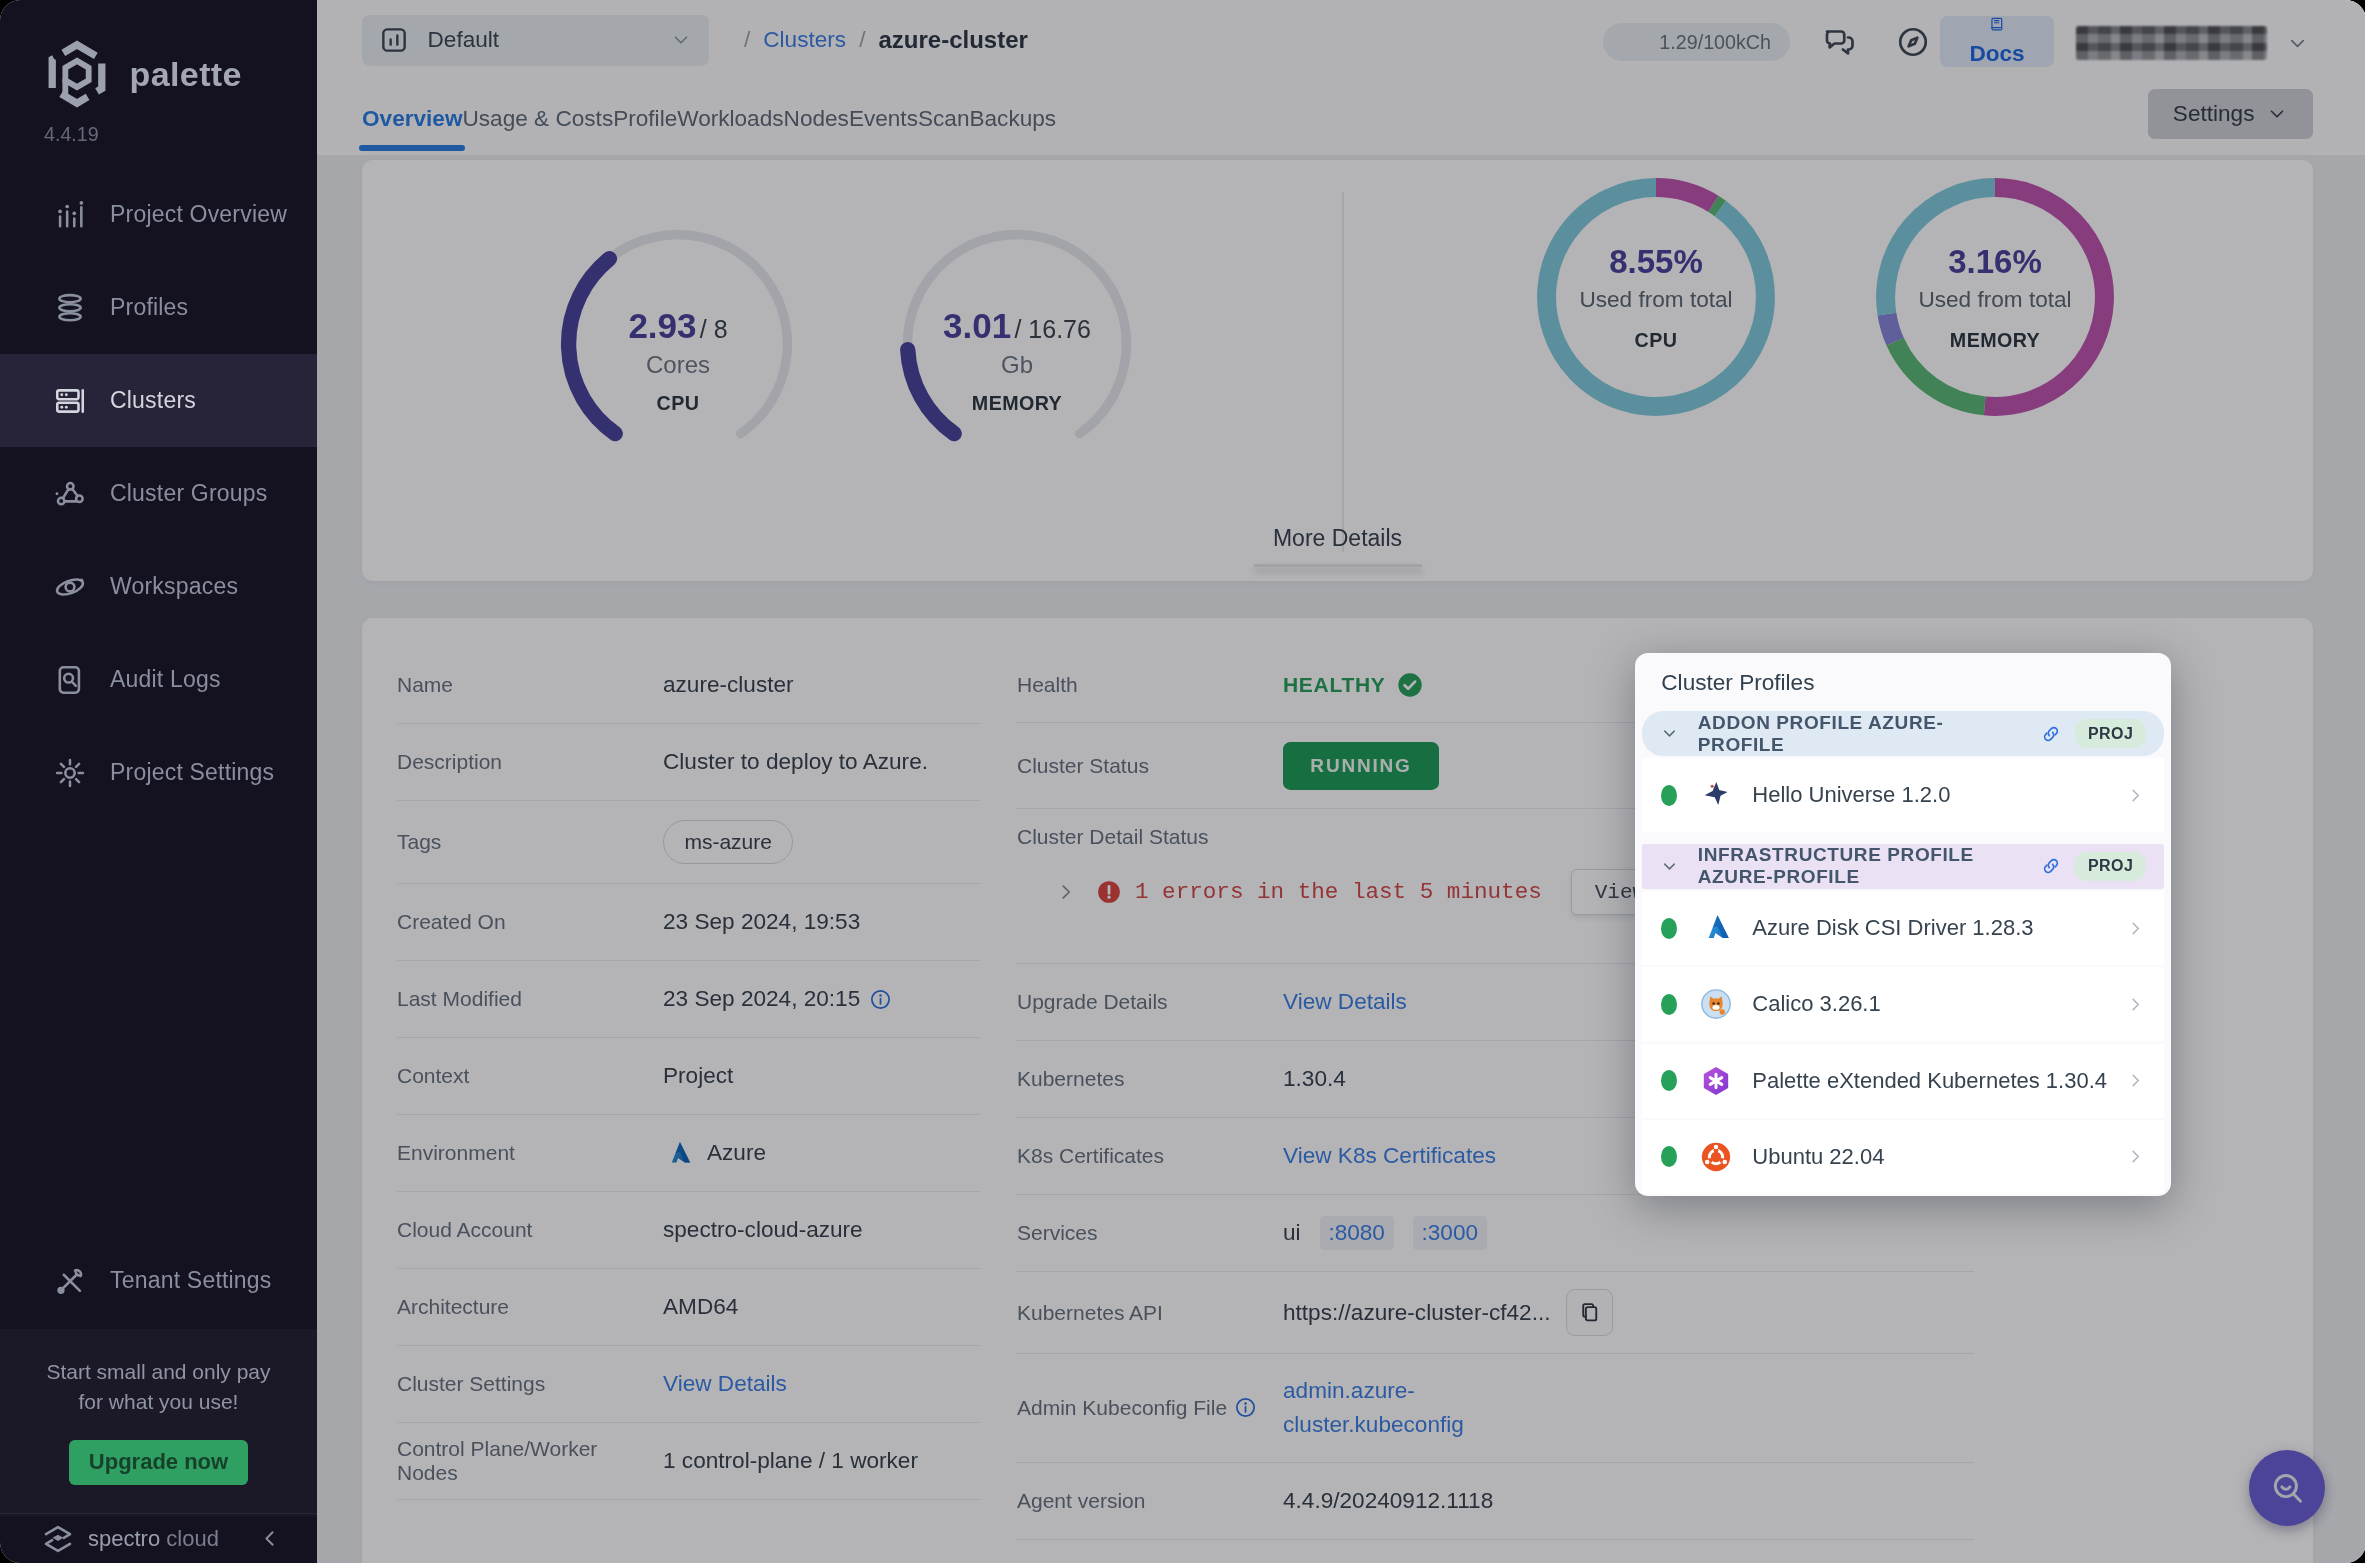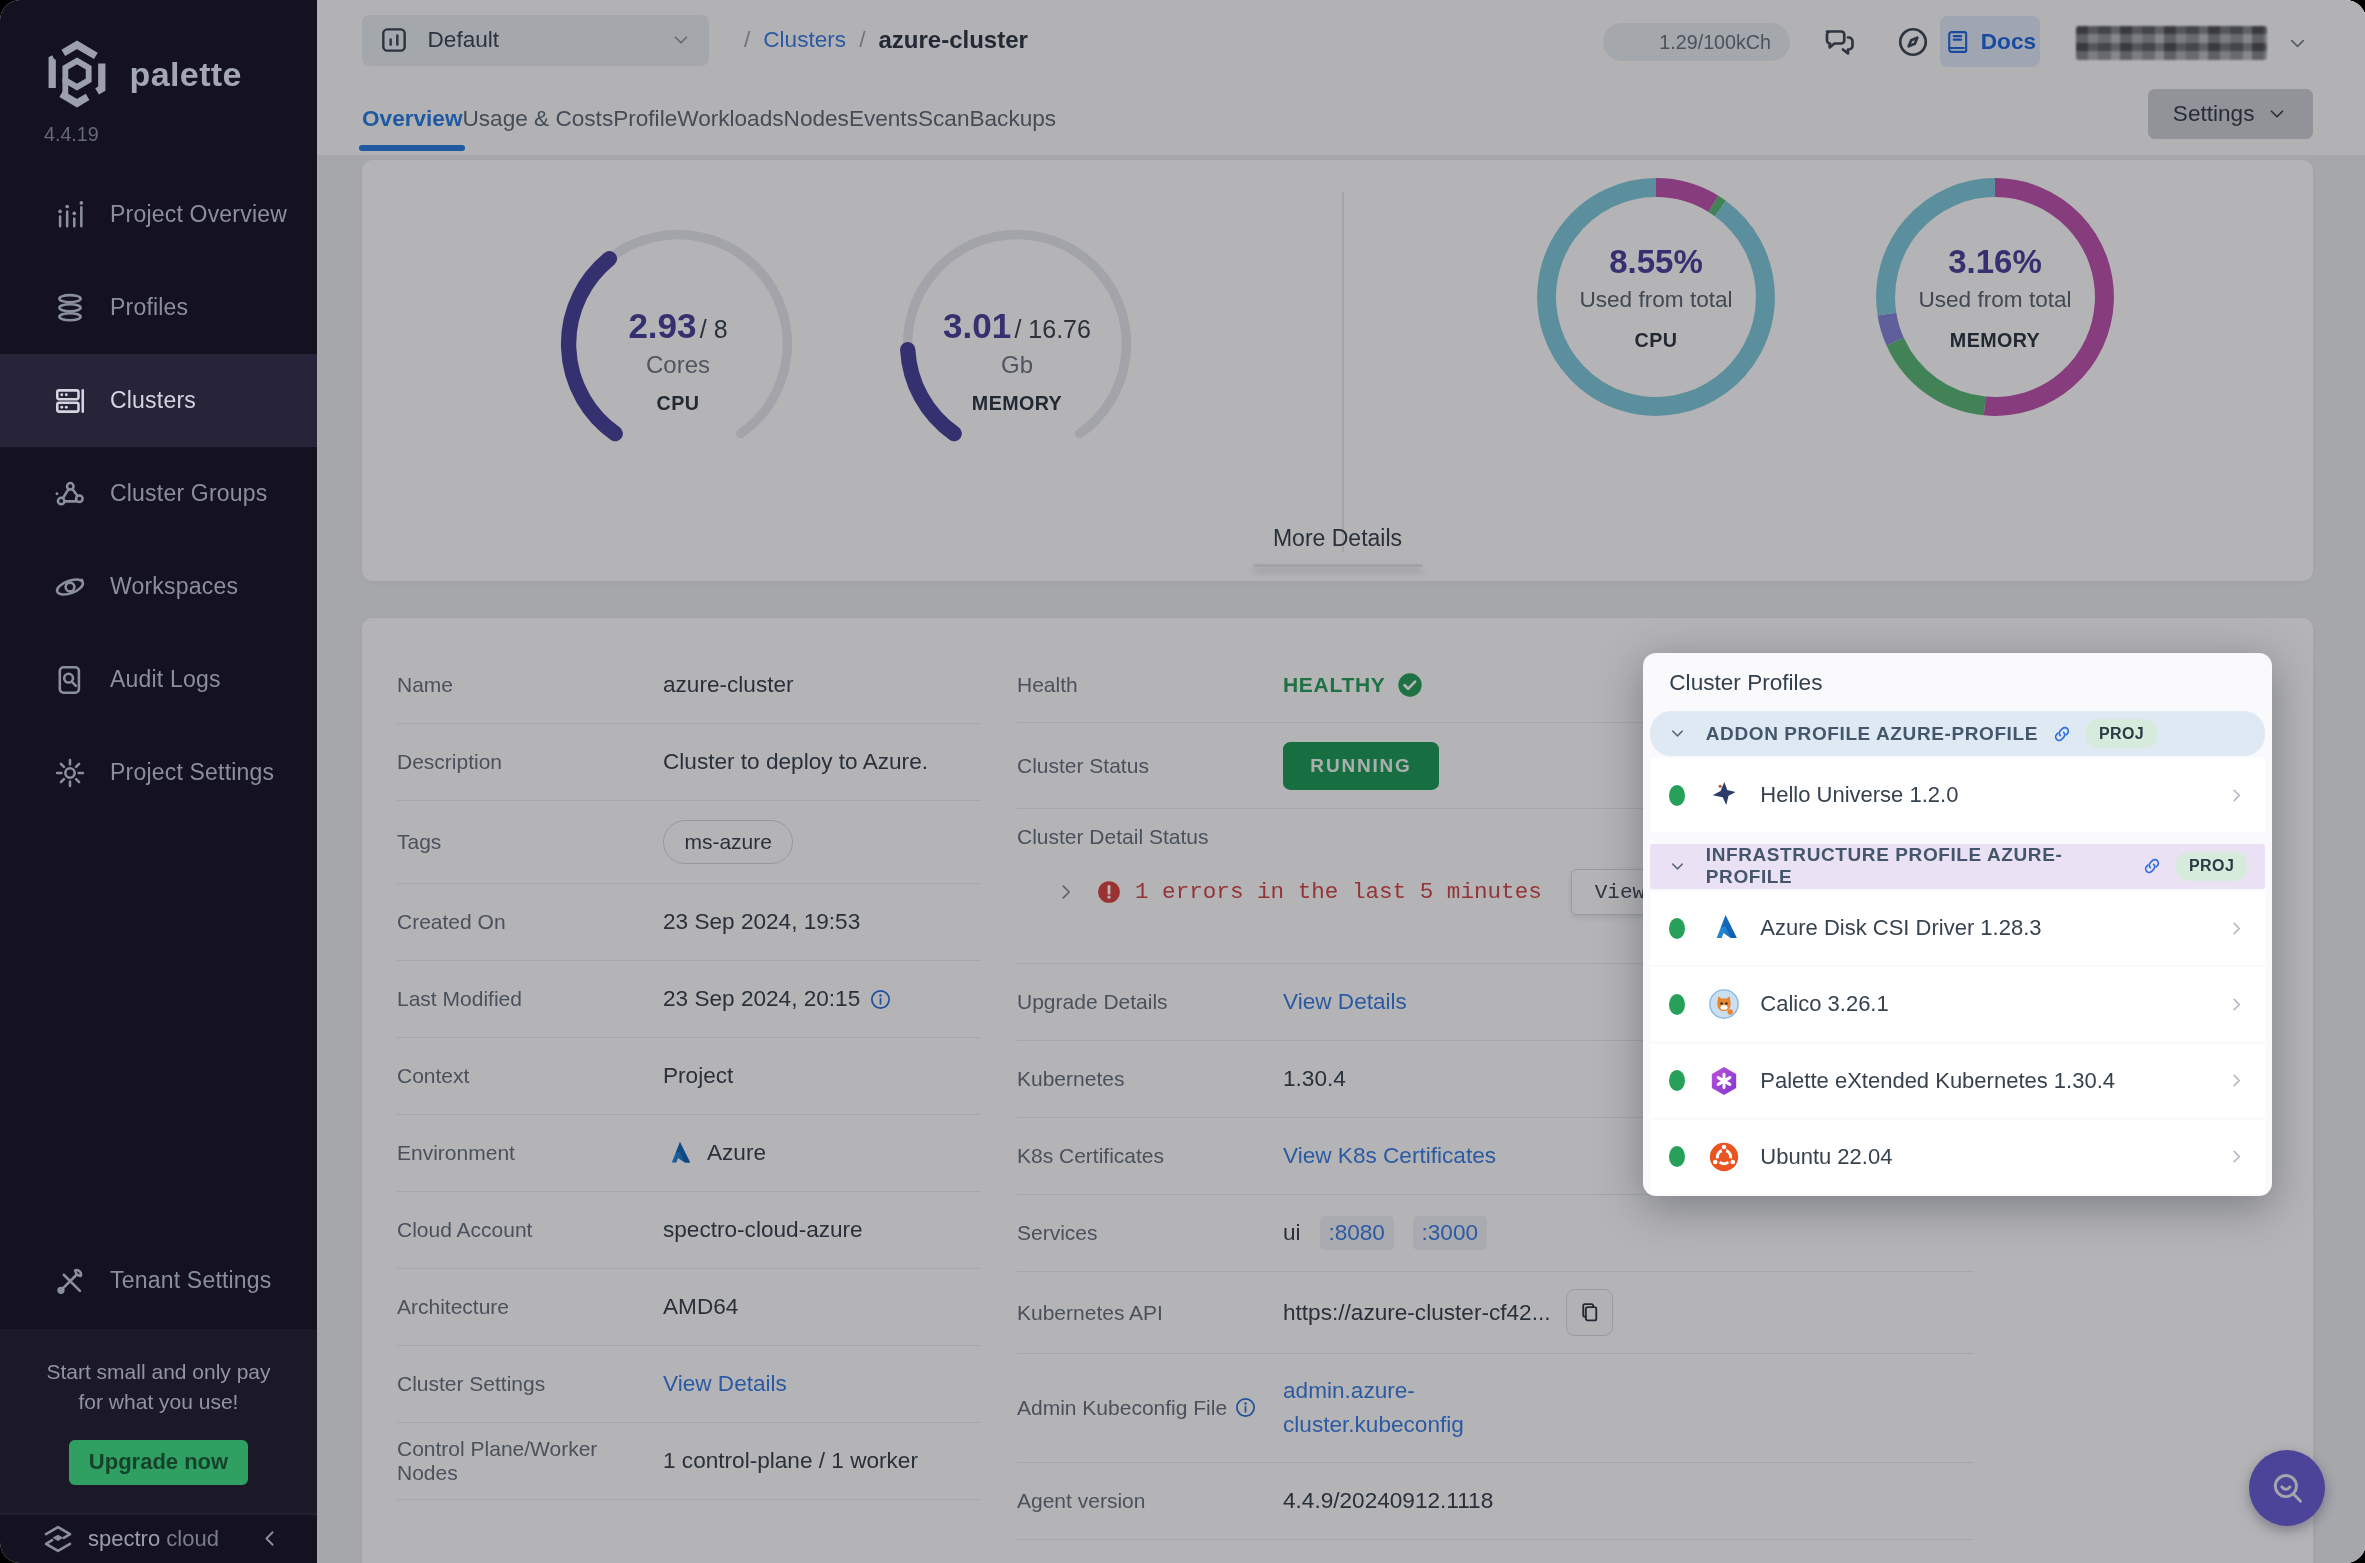--- a/index.html
+++ b/index.html
@@ -48,22 +48,22 @@
   .proj-pill .pname{font-size:22.6px;color:#3C4754;margin-left:17.5px;}
   .proj-pill .pchev{width:22px;height:22px;color:#8B94A0;margin-left:auto;margin-right:17.5px;}
   .crumbs{position:absolute;left:427px;top:14.6px;height:51px;display:flex;align-items:center;gap:13px;font-size:22.6px;}
   .crumbs .sep{color:#9AA3AE;}
   .crumbs .link{color:var(--blue);cursor:pointer;}
   .crumbs .cur{color:#2E3945;font-weight:600;font-size:24px;}
   .usage-pill{position:absolute;left:1286px;top:23px;width:187px;height:38px;background:#E9ECF0;
     border-radius:728px;display:flex;align-items:center;justify-content:flex-end;padding-right:19px;
     font-size:19.7px;color:#6A7380;}
   .hicon{position:absolute;top:24px;width:36px;height:36px;color:#3F4A56;cursor:pointer;}
-  .docs-pill{position:absolute;left:1623px;top:16px;width:100px;height:51px;background:#E2EBF8;
-    border-radius:7.3px;display:flex;align-items:center;justify-content:center;gap:8.8px;cursor:pointer;}
+  .docs-pill{position:absolute;left:1623px;top:16px;width:114px;height:51px;background:#E2EBF8;
+    border-radius:7.3px;display:flex;align-items:center;justify-content:center;gap:8.8px;cursor:pointer;flex-direction:column;}
   .docs-pill .dico{width:28px;height:28px;color:#2069E0;}
   .docs-pill .dtxt{font-size:22.6px;color:#2069E0;font-weight:600;}
   .user-blur{position:absolute;left:1759px;top:26px;width:191px;height:34px;border-radius:2.9px;opacity:.85;
     background:
       repeating-linear-gradient(90deg,#42444a 0 11.7px,#83858c 11.7px 22px,#5a5c63 22px 35px,#9a9ca3 35px 44px),
       repeating-linear-gradient(0deg,rgba(255,255,255,.25) 0 8.8px,rgba(0,0,0,.25) 8.8px 17.5px);
     background-blend-mode:overlay;filter:blur(1.1px);cursor:pointer;}
   .user-chev{position:absolute;left:1969px;top:32px;width:23px;height:23px;color:#7A838F;cursor:pointer;}
   .tabs{position:absolute;left:45px;top:85px;height:67px;display:flex;}
   .tab{position:relative;display:flex;align-items:center;font-size:22.6px;color:#5F6A77;cursor:pointer;}
@@ -120,22 +120,22 @@
     cursor:pointer;font-family:inherit;}
   .port-pill{background:#F1F3F6;border-radius:4.4px;padding:4.4px 8.8px;color:var(--blue);cursor:pointer;}
   .copy-btn{width:47px;height:47px;border:1.5px solid #D9DCE1;border-radius:8.8px;background:#FDFDFE;
     display:flex;align-items:center;justify-content:center;margin-left:16px;cursor:pointer;color:#2E3945;}
   .copy-btn svg{width:25px;height:25px;}
   .info-ic{width:23px;height:23px;color:#2A6FDB;margin-left:8.8px;flex:none;cursor:pointer;}
   .az-ic{width:31px;height:31px;margin-right:13px;}
 
   
   .dim{position:absolute;inset:0;background:rgba(8,8,14,.30);z-index:90;}
-  .panel{position:absolute;left:1318px;top:653px;width:629px;height:543px;background:#FAFAFC;
-    border-radius:13px;box-shadow:0 10.2px 44px rgba(20,25,40,.35);z-index:100;padding:14.6px 7.3px 10.2px;margin-left:8px;}
+  .panel{position:absolute;left:1318px;top:653px;width:536px;height:543px;background:#FAFAFC;
+    border-radius:13px;box-shadow:0 10.2px 44px rgba(20,25,40,.35);z-index:100;padding:14.6px 7.3px 10.2px;}
   .panel-title{font-size:22.6px;color:#33404E;margin:2.9px 0 14.6px 19px;}
   .psec-hdr{height:45px;border-radius:2.9px;display:flex;align-items:center;padding:0 17.5px;cursor:pointer;}
   .psec-hdr.tint-blue{background:#DFE9F3;border-radius:21px;}
   .psec-hdr.tint-purple{background:#EAE2F4;}
   .psec-hdr + .psec-hdr, .psec-items + .psec-hdr{margin-top:11.7px;}
   .psec-chev{width:19px;height:19px;color:#5A6878;flex:none;}
   .psec-label{font-size:19px;font-weight:700;color:#44566B;letter-spacing:0.6px;margin-left:19px;}
   .psec-link{width:22px;height:22px;color:#2F6FE0;margin-left:13px;flex:none;}
   .proj-badge{margin-left:13px;background:#D7EBDD;color:#2C3A46;font-size:16px;font-weight:700;
     letter-spacing:0.4px;padding:5.8px 13px;border-radius:11.7px;}

